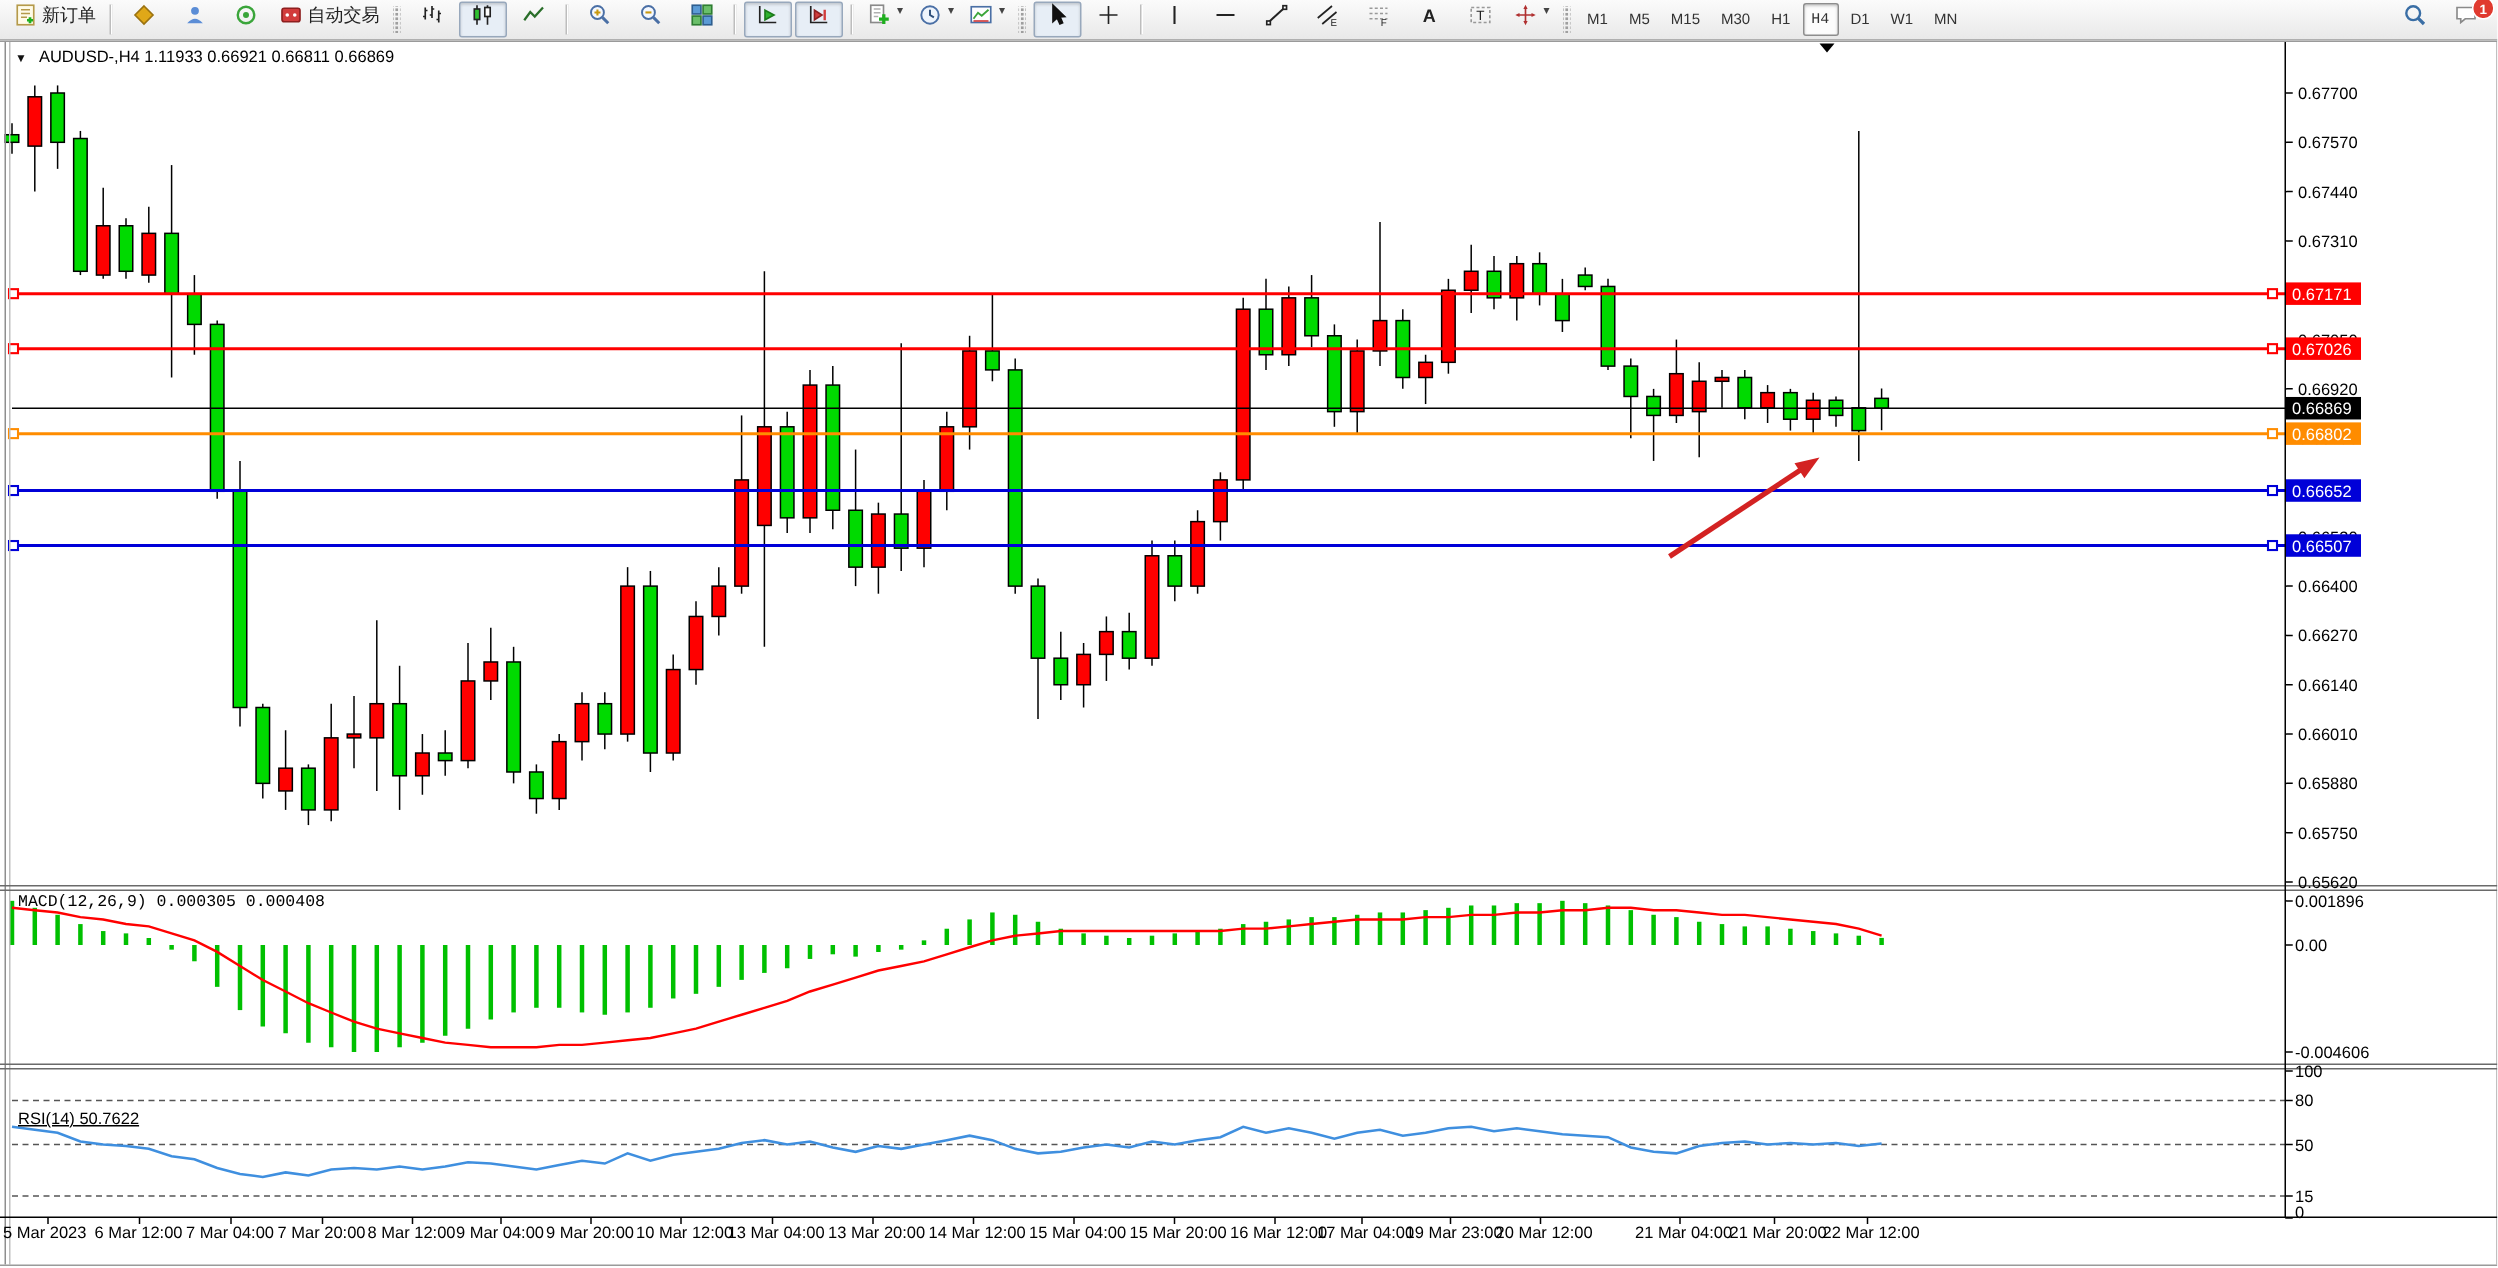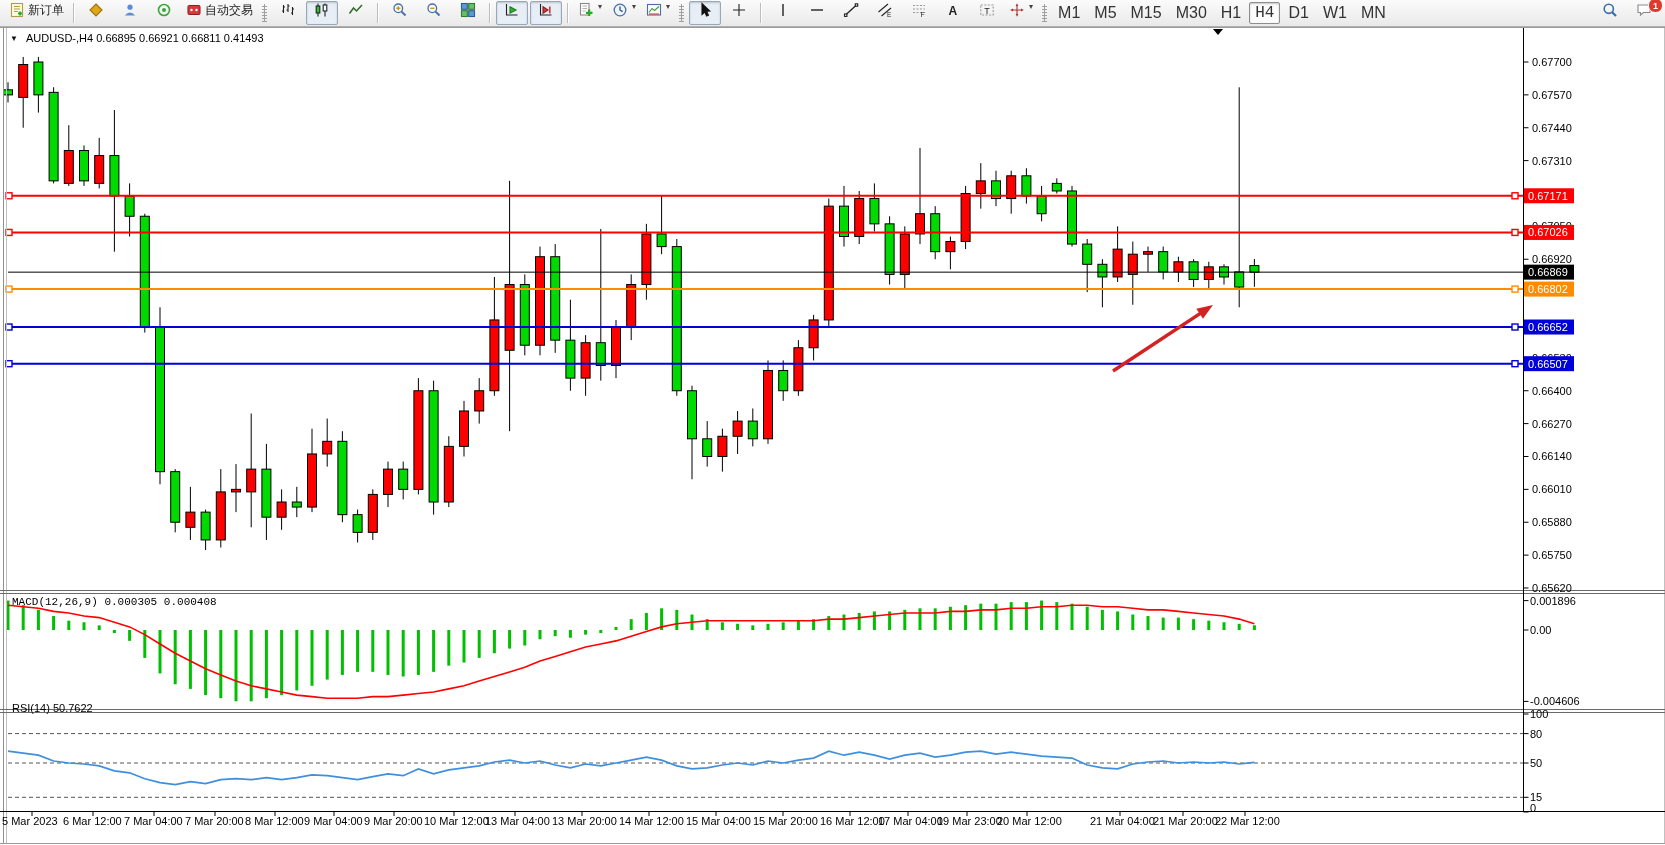--- a/index.html
+++ b/index.html
@@ -10,34 +10,34 @@
     background:linear-gradient(#fbfbfb,#e9e9e9);border-bottom:1px solid #b0b0b0;
     display:flex;align-items:center;padding:0 4px;z-index:30;}
   .tbtn{height:22px;min-width:24px;display:flex;align-items:flex-start;justify-content:center;
     margin:0 1px;border:1px solid transparent;border-radius:2px;font-size:12px;color:#222;
     background:transparent;gap:3px;padding:0 3px;white-space:nowrap;cursor:default;}
   .tbtn.pressed{border:1px solid #98a8bc;background:#e7eef6;box-shadow:inset 0 1px 2px rgba(0,0,0,.18);}
   .tbtn .caret{font-size:8px;color:#444;margin-left:1px;}
   .sep{width:1px;height:20px;background:#bdbdbd;border-right:1px solid #fff;margin:0 4px;}
   .grip{width:5px;height:18px;margin:0 4px;
     background-image:radial-gradient(#9f9f9f 1px,transparent 1.1px);background-size:3px 3px;background-position:1px 1px;}
-  .tf{font-size:16px;color:#333;height:20px;display:flex;align-items:center;justify-content:center;
+  .tf{font-size:10px;color:#333;height:20px;display:flex;align-items:center;justify-content:center;
     padding:0 5px;margin:0 1px;border:1px solid transparent;border-radius:2px;}
   .tf.active{border:1px solid #8d8d8d;background:#fcfcfc;box-shadow:inset 0 1px 2px rgba(0,0,0,.22);font-family:Liberation Mono, monospace;}
   #tb-spacer{flex:1;}
   #chat-btn{position:relative;}
   #chat-badge{position:absolute;top:-4px;right:-4px;background:#e03a2f;color:#fff;font-size:9px;
     min-width:13px;height:13px;border-radius:7px;display:flex;align-items:center;justify-content:center;
     border:1px solid #fff;font-weight:bold;}
   
   #chart-title{position:absolute;top:32px;left:10px;font-size:11px;color:#000;z-index:10;display:flex;gap:8px;align-items:center;}
   #chart-title .tri{font-size:8px;color:#111;}
   .panel-label{position:absolute;left:12px;font-size:11px;color:#000;z-index:10;}
   #macd-label{top:596px;font-family:Liberation Mono, monospace;}
-  #rsi-label{top:702px;}
+  #rsi-label{top:740px;text-decoration:underline;}
   #chart-svg{position:absolute;top:0;left:0;z-index:1;}
 </style>
 </head>
 <body>
 
 <div id="app">
   <div id="toolbar">
       <div class="tbtn">
         <span style="display: flex;">
           <svg width="16" height="16" viewBox="0 0 16 16" fill="none" stroke-width="1.1">
@@ -291,21 +291,21 @@
           <svg width="16" height="16" viewBox="0 0 16 16" fill="none" stroke-width="1.1">
             <path d="M2 3h12v7.5H7.5L4.5 13v-2.5H2z" fill="#fff" stroke="#8a8a8a"></path>
           </svg>
         </span>
         <span id="chat-badge">1</span>
       </div>
     </div>
 
   <div id="chart-title">
     <span class="tri">▼</span>
-    <span>AUDUSD-,H4   0.66895 0.66921 0.66811 0.41493</span>
+    <span>AUDUSD-,H4   1.11933 0.66921 0.66811 0.66869</span>
   </div>
   <div id="macd-label" class="panel-label">MACD(12,26,9) 0.000305 0.000408</div>
   <div id="rsi-label" class="panel-label">RSI(14) 50.7622</div>
 
   <svg id="chart-svg" width="1665" height="845">
       <g>
         <line x1="8" y1="82.23040000000057" x2="8" y2="102.46080000000116" stroke="#000" stroke-width="1"></line>
         <rect x="3.5" y="89.81680000000256" width="9" height="5.057599999999439" fill="#00da00" stroke="#000" stroke-width="1"></rect>
         <line x1="23.2" y1="56.94240000000056" x2="23.2" y2="127.74880000000118" stroke="#000" stroke-width="1"></line>
         <rect x="18.7" y="64.52880000000253" width="9" height="32.874399999999184" fill="#ff0000" stroke="#000" stroke-width="1"></rect>

